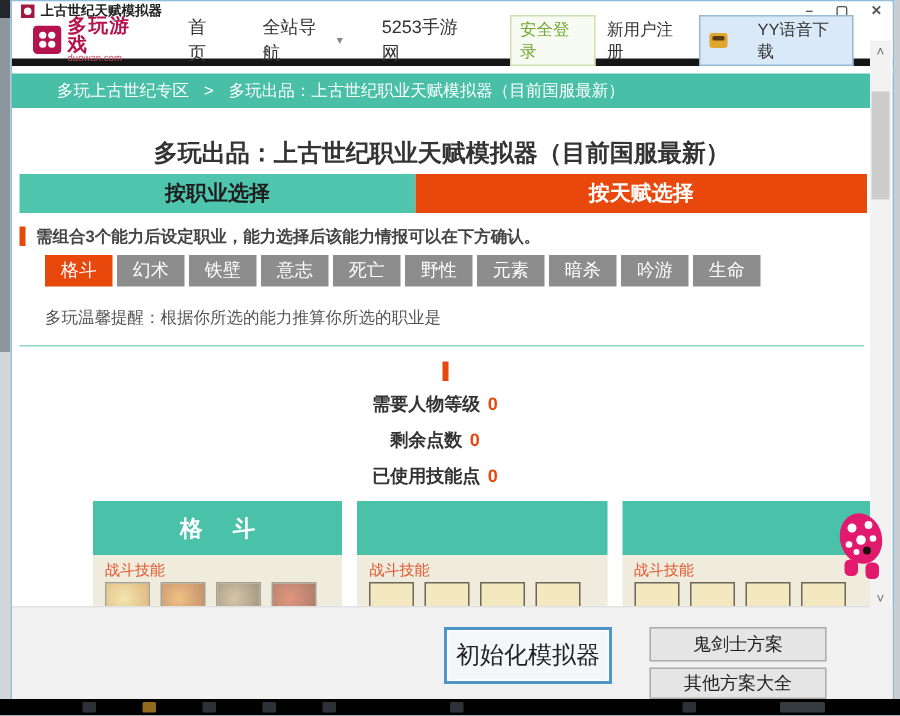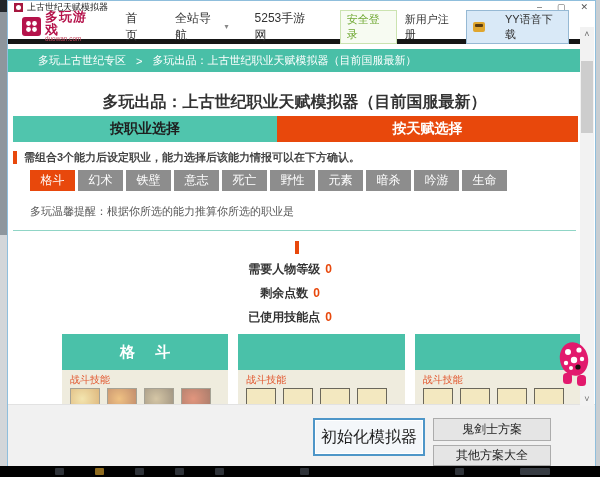--- a/index.html
+++ b/index.html
@@ -5,21 +5,21 @@
   html,body{margin:0;padding:0;}
   body{width:600px;height:477px;position:relative;overflow:hidden;
        background:#c9ced2;font-family:"Liberation Sans",sans-serif;
        -webkit-font-smoothing:antialiased;}
   
   .sliver{position:absolute;left:0;top:0;width:7px;height:466px;
     background:linear-gradient(#23272b 0 12px,#8e969d 12px 235px,#d3d6d9 235px 100%);}
   
   .win{position:absolute;left:7px;top:0;width:589px;height:466px;background:#fff;
        border:1px solid #8fbedc;box-sizing:border-box;}
-  .titlebar{height:13px;display:flex;align-items:center;padding:0 4px;background:#fff;}
+  .titlebar{height:13px;display:flex;align-items:center;padding:0 4px;background:#fff;font-weight:bold;}
   .tb-icon{width:9px;height:9px;background:#a6173f;margin:0 4px 0 2px;position:relative;flex:none;}
   .tb-icon::after{content:"";position:absolute;left:2px;top:2px;width:5px;height:5px;background:#fff;border-radius:50%;}
   .tb-title{flex:1;font-size:9px;color:#222;white-space:nowrap;overflow:hidden;}
   .tb-controls{display:flex;align-items:center;gap:15px;margin-right:3px;color:#555;font-size:9px;line-height:9px;}
   .tb-btn{cursor:default;}
   
   .navbar{height:25px;display:flex;align-items:center;padding:0 10px;background:#fff;}
   .logo{display:flex;align-items:center;gap:4px;margin-left:4px;}
   .logo-icon{flex:none;}
   .logo-text{display:flex;flex-direction:column;line-height:1;}
@@ -66,21 +66,21 @@
     letter-spacing:8px;text-indent:8px;display:flex;align-items:center;justify-content:center;}
   .col-body{background:var(--beige);height:116px;box-sizing:border-box;padding:3px 8px;overflow:hidden;}
   .skill-label{font-size:10px;color:#e2572f;height:13px;}
   .grid{display:grid;grid-template-columns:repeat(4,30px);gap:5px 7px;margin-top:2px;}
   .slot{width:30px;height:30px;box-sizing:border-box;background:var(--slot-bg);
     border:1px solid var(--slot-border);position:relative;cursor:pointer;}
   .slot.filled{opacity:.55;}
   .wm{position:absolute;left:1px;right:1px;bottom:1px;height:4px;background:rgba(40,28,10,.5);}
   
   .footer{height:63px;background:#f1f1f1;position:relative;border-top:1px solid #e2e2e2;}
-  .btn-primary{position:absolute;left:305px;top:13px;width:112px;height:38px;
+  .btn-primary{position:absolute;left:288px;top:13px;width:112px;height:38px;
     background:#f4f7fa;border:2px solid #4e96c8;box-shadow:inset 0 0 0 1px #fff;
     font-size:16px;color:#222;display:flex;align-items:center;justify-content:center;cursor:pointer;box-sizing:border-box;}
   .btn-sec{position:absolute;left:425px;width:118px;background:#e5e5e5;border:1px solid #acacac;
     font-size:12px;color:#222;display:flex;align-items:center;justify-content:center;cursor:pointer;box-sizing:border-box;}
   .btn-sec0{top:13px;height:23px;}
   .btn-sec1{top:40px;height:21px;}
   
   .scrollbar{position:absolute;top:26px;right:1px;width:14px;height:379px;background:#f2f2f2;}
   .sb-arrow{position:absolute;left:0;width:14px;height:14px;color:#6d6d6d;font-size:9px;
     line-height:14px;text-align:center;cursor:pointer;}

